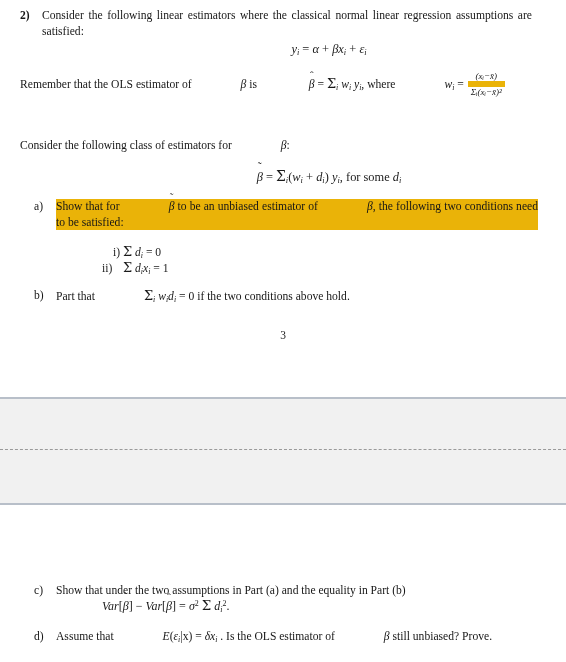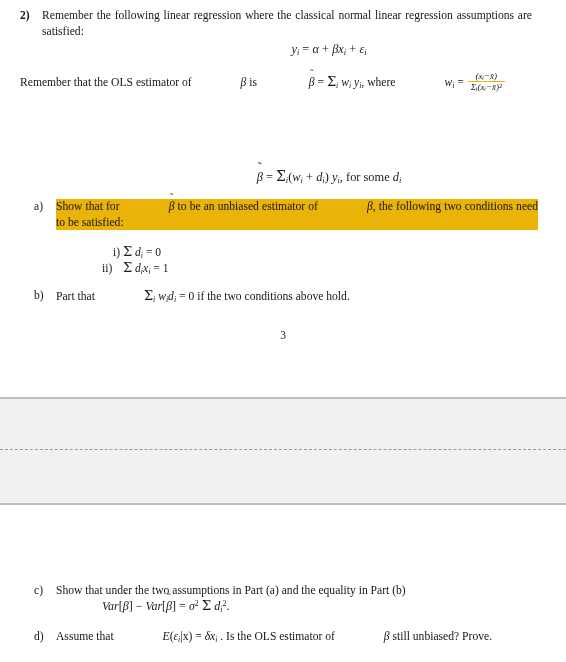--- a/index.html
+++ b/index.html
@@ -105,21 +105,21 @@
     text-align: center;
     font-size: 0.78em;
     line-height: 1.15;
     margin: 0 1px;
     position: relative;
     top: -0.15em;
   }
   .frac .numer {
     display: block;
     padding: 0 3px 0px 3px;
-    border-bottom: 1px solid #eab308;
+    border-bottom: 6px solid #eab308;
   }
   .frac .denom {
     display: block;
     padding: 0px 3px 0 3px;
   }
 
   
   .hl {
     background: #eab308;
   }
@@ -160,21 +160,21 @@
     font-style: normal;
   }
 </style>
 </head>
 <body>
 
 <div class="page">
 
   <div class="block justify" style="left:20px; top:8px; width:512px;">
     <span class="marker">2)</span>
-    <div class="indent-body">Remember the following linear regression where the classical normal linear regression assumptions are satisfied:</div>
+    <div class="indent-body">Consider the following linear estimators where the classical normal linear regression assumptions are satisfied:</div>
   </div>
 
   <div class="display-eq math" style="left:0; top:42px; width:566px; text-align:center;">
     <span>y<span class="sub">i</span></span>
     <span class="op"> = </span>
     <span>α</span>
     <span class="op"> + </span>
     <span>βx<span class="sub">i</span></span>
     <span class="op"> + </span>
     <span>ε<span class="sub">i</span></span>
@@ -192,20 +192,24 @@
     <span>where</span>
     <span class="math">
       w<span class="sub">i</span> <span class="op">=</span>
       <span class="frac">
         <span class="numer">(xᵢ−x̄)</span>
         <span class="denom">Σᵢ(xᵢ−x̄)²</span>
       </span>
     </span>
   </div>
 
+  <div class="block" style="left:20px; top:138px; width:520px;">
+    <span>Consider the following class of estimators for</span>
+    <span class="math">β</span><span>:</span>
+  </div>
 
   <div class="display-eq math" style="left:0; top:168px; width:566px; text-align:center;">
     <span class="acc tilde"><span class="mark">˜</span>β</span>
     <span class="op"> = </span><span class="sigma">Σ</span><span class="sub">i</span><span class="paren">(</span>w<span class="sub">i</span>
     <span class="op"> + </span>d<span class="sub">i</span><span class="paren">)</span>
     y<span class="sub">i</span><span class="comma">,</span>
     <span style="font-style:normal;">for some</span>
     d<span class="sub">i</span>
   </div>
 

